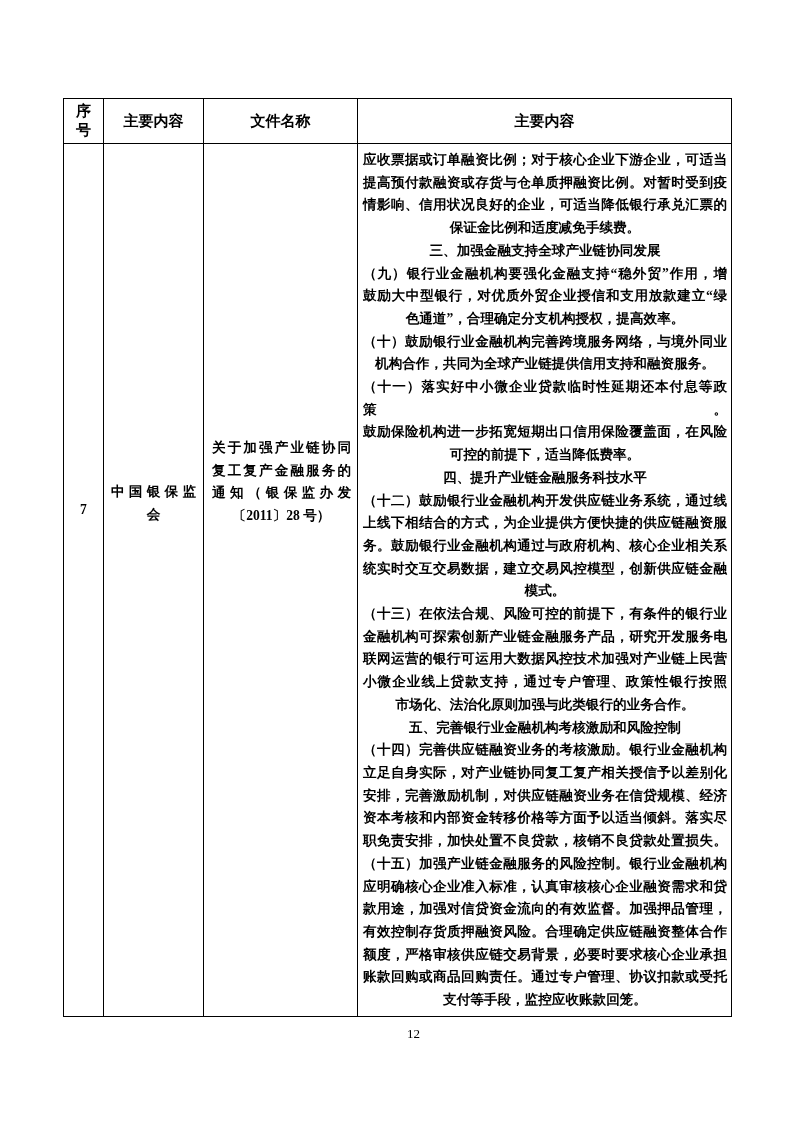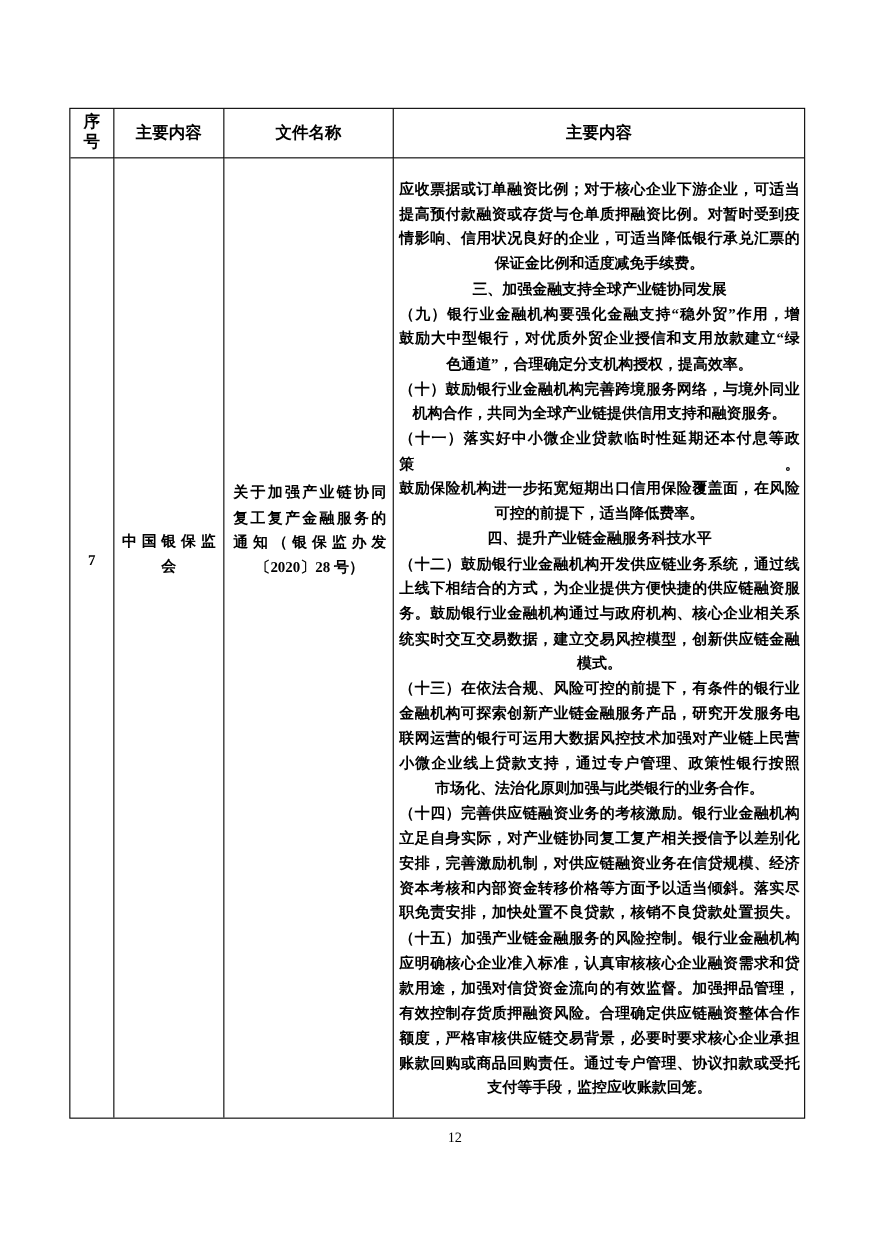--- a/index.html
+++ b/index.html
@@ -48,21 +48,21 @@
     font-size: 13.6px;
     line-height: 22.7px;
   }
   .cell-index {
     padding-top: 355px;
     text-align: center;
     font-size: 14px;
   }
   .cell-agency { padding: 337px 7px 0 7px; }
   .cell-title  { padding: 293px 6px 0 8px; }
-  .cell-content { padding: 5px 4px 0 5px; margin-top: 12px; }
+  .cell-content { padding: 5px 4px 0 5px; }
   .tline { text-align: center; }
   .tline.just {
     text-align: justify;
     text-align-last: justify;
   }
   .col-index .tline { text-align: center; text-align-last: center; }
   .page-number {
     position: absolute;
     left: 79px;
     top: 1026px;
@@ -100,21 +100,21 @@
         <span>7</span>
       </div>
       <div class="cell col-agency cell-agency">
           <div class="tline just">中国银保监</div>
           <div class="tline">会</div>
         </div>
       <div class="cell col-title cell-title">
           <div class="tline just">关于加强产业链协同</div>
           <div class="tline just">复工复产金融服务的</div>
           <div class="tline just">通知（银保监办发</div>
-          <div class="tline">〔2020〕28 号）</div>
+          <div class="tline">〔2011〕28 号）</div>
         </div>
       <div class="cell col-content cell-content">
           <div class="tline just">应收票据或订单融资比例；对于核心企业下游企业，可适当</div>
           <div class="tline just">提高预付款融资或存货与仓单质押融资比例。对暂时受到疫</div>
           <div class="tline just">情影响、信用状况良好的企业，可适当降低银行承兑汇票的</div>
           <div class="tline">保证金比例和适度减免手续费。</div>
           <div class="tline">三、加强金融支持全球产业链协同发展</div>
           <div class="tline just">（九）银行业金融机构要强化金融支持“稳外贸”作用，增</div>
           <div class="tline just">鼓励大中型银行，对优质外贸企业授信和支用放款建立“绿</div>
           <div class="tline">色通道”，合理确定分支机构授权，提高效率。</div>
@@ -127,20 +127,21 @@
           <div class="tline just">（十二）鼓励银行业金融机构开发供应链业务系统，通过线</div>
           <div class="tline just">上线下相结合的方式，为企业提供方便快捷的供应链融资服</div>
           <div class="tline just">务。鼓励银行业金融机构通过与政府机构、核心企业相关系</div>
           <div class="tline just">统实时交互交易数据，建立交易风控模型，创新供应链金融</div>
           <div class="tline">模式。</div>
           <div class="tline just">（十三）在依法合规、风险可控的前提下，有条件的银行业</div>
           <div class="tline just">金融机构可探索创新产业链金融服务产品，研究开发服务电</div>
           <div class="tline just">联网运营的银行可运用大数据风控技术加强对产业链上民营</div>
           <div class="tline just">小微企业线上贷款支持，通过专户管理、政策性银行按照</div>
           <div class="tline">市场化、法治化原则加强与此类银行的业务合作。</div>
+          <div class="tline">五、完善银行业金融机构考核激励和风险控制</div>
           <div class="tline just">（十四）完善供应链融资业务的考核激励。银行业金融机构</div>
           <div class="tline just">立足自身实际，对产业链协同复工复产相关授信予以差别化</div>
           <div class="tline just">安排，完善激励机制，对供应链融资业务在信贷规模、经济</div>
           <div class="tline just">资本考核和内部资金转移价格等方面予以适当倾斜。落实尽</div>
           <div class="tline just">职免责安排，加快处置不良贷款，核销不良贷款处置损失。</div>
           <div class="tline just">（十五）加强产业链金融服务的风险控制。银行业金融机构</div>
           <div class="tline just">应明确核心企业准入标准，认真审核核心企业融资需求和贷</div>
           <div class="tline just">款用途，加强对信贷资金流向的有效监督。加强押品管理，</div>
           <div class="tline just">有效控制存货质押融资风险。合理确定供应链融资整体合作</div>
           <div class="tline just">额度，严格审核供应链交易背景，必要时要求核心企业承担</div>

